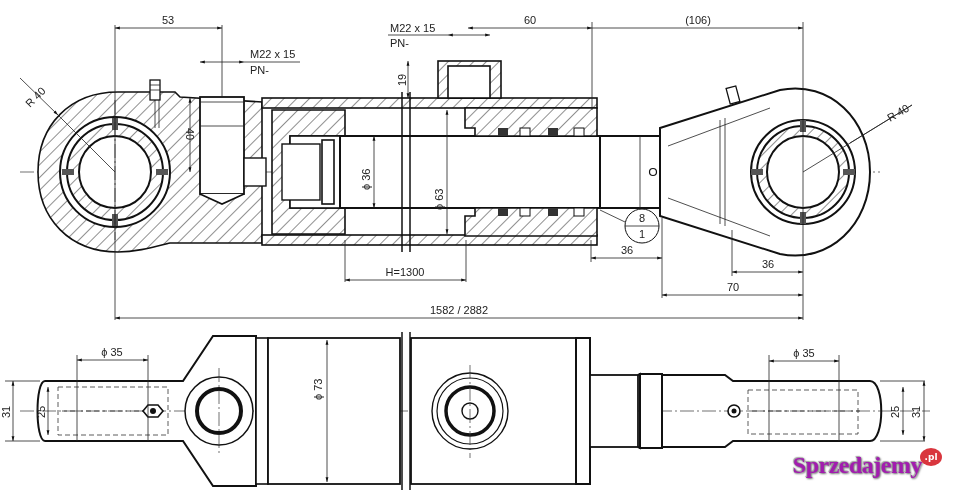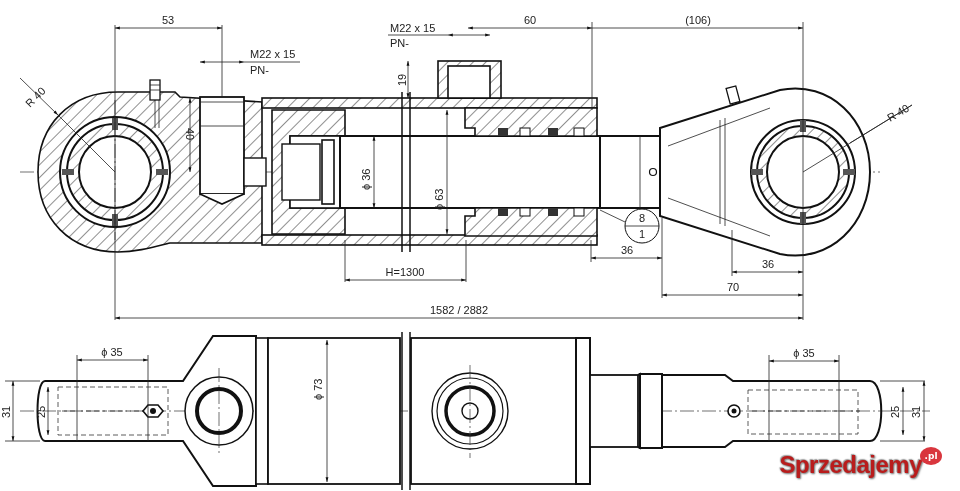--- a/index.html
+++ b/index.html
@@ -5,21 +5,21 @@
   html, body { margin:0; padding:0; background:#ffffff; }
   body { width:960px; height:491px; overflow:hidden; position:relative; font-family:"DejaVu Sans", sans-serif; }
   #drawing { position:absolute; left:0; top:0; width:960px; height:491px; }
   .dim { font-family:"Liberation Sans", sans-serif; font-size:11px; fill:#222; }
   .thin { stroke:#222; stroke-width:0.8; fill:none; }
   .thick { stroke:#111; stroke-width:2; fill:none; }
   .center { stroke:#333; stroke-width:0.7; fill:none; stroke-dasharray:14 3 2 3; }
   .hidden { stroke:#333; stroke-width:0.8; fill:none; stroke-dasharray:5 3; }
   .hatch { fill:url(#hatch); stroke:#111; stroke-width:1.6; }
   #watermark { position:absolute; right:18px; bottom:12px; display:flex; align-items:flex-start; }
-  #watermark .wm-text { font-family:Liberation Sans, sans-serif; font-weight:bold; font-size:24px; color:#b91c1c;
+  #watermark .wm-text { font-family:Liberation Serif, serif; font-weight:bold; font-size:24px; color:#a21caf;
       text-shadow: 0 0 2px #888, 1px 1px 2px #777, -1px -1px 1px #aaa; letter-spacing:-0.5px; }
   #watermark .wm-badge { width:22px; height:18px; border-radius:50%; background:#d9363e; color:#fff; font-size:9px;
       font-weight:bold; display:flex; align-items:center; justify-content:center; margin-left:-2px; margin-top:-4px;
       font-family:"DejaVu Sans", sans-serif; }
 </style>
 </head>
 <body>
 
 <svg id="drawing" viewBox="0 0 960 491" xmlns="http://www.w3.org/2000/svg">
   <defs>

